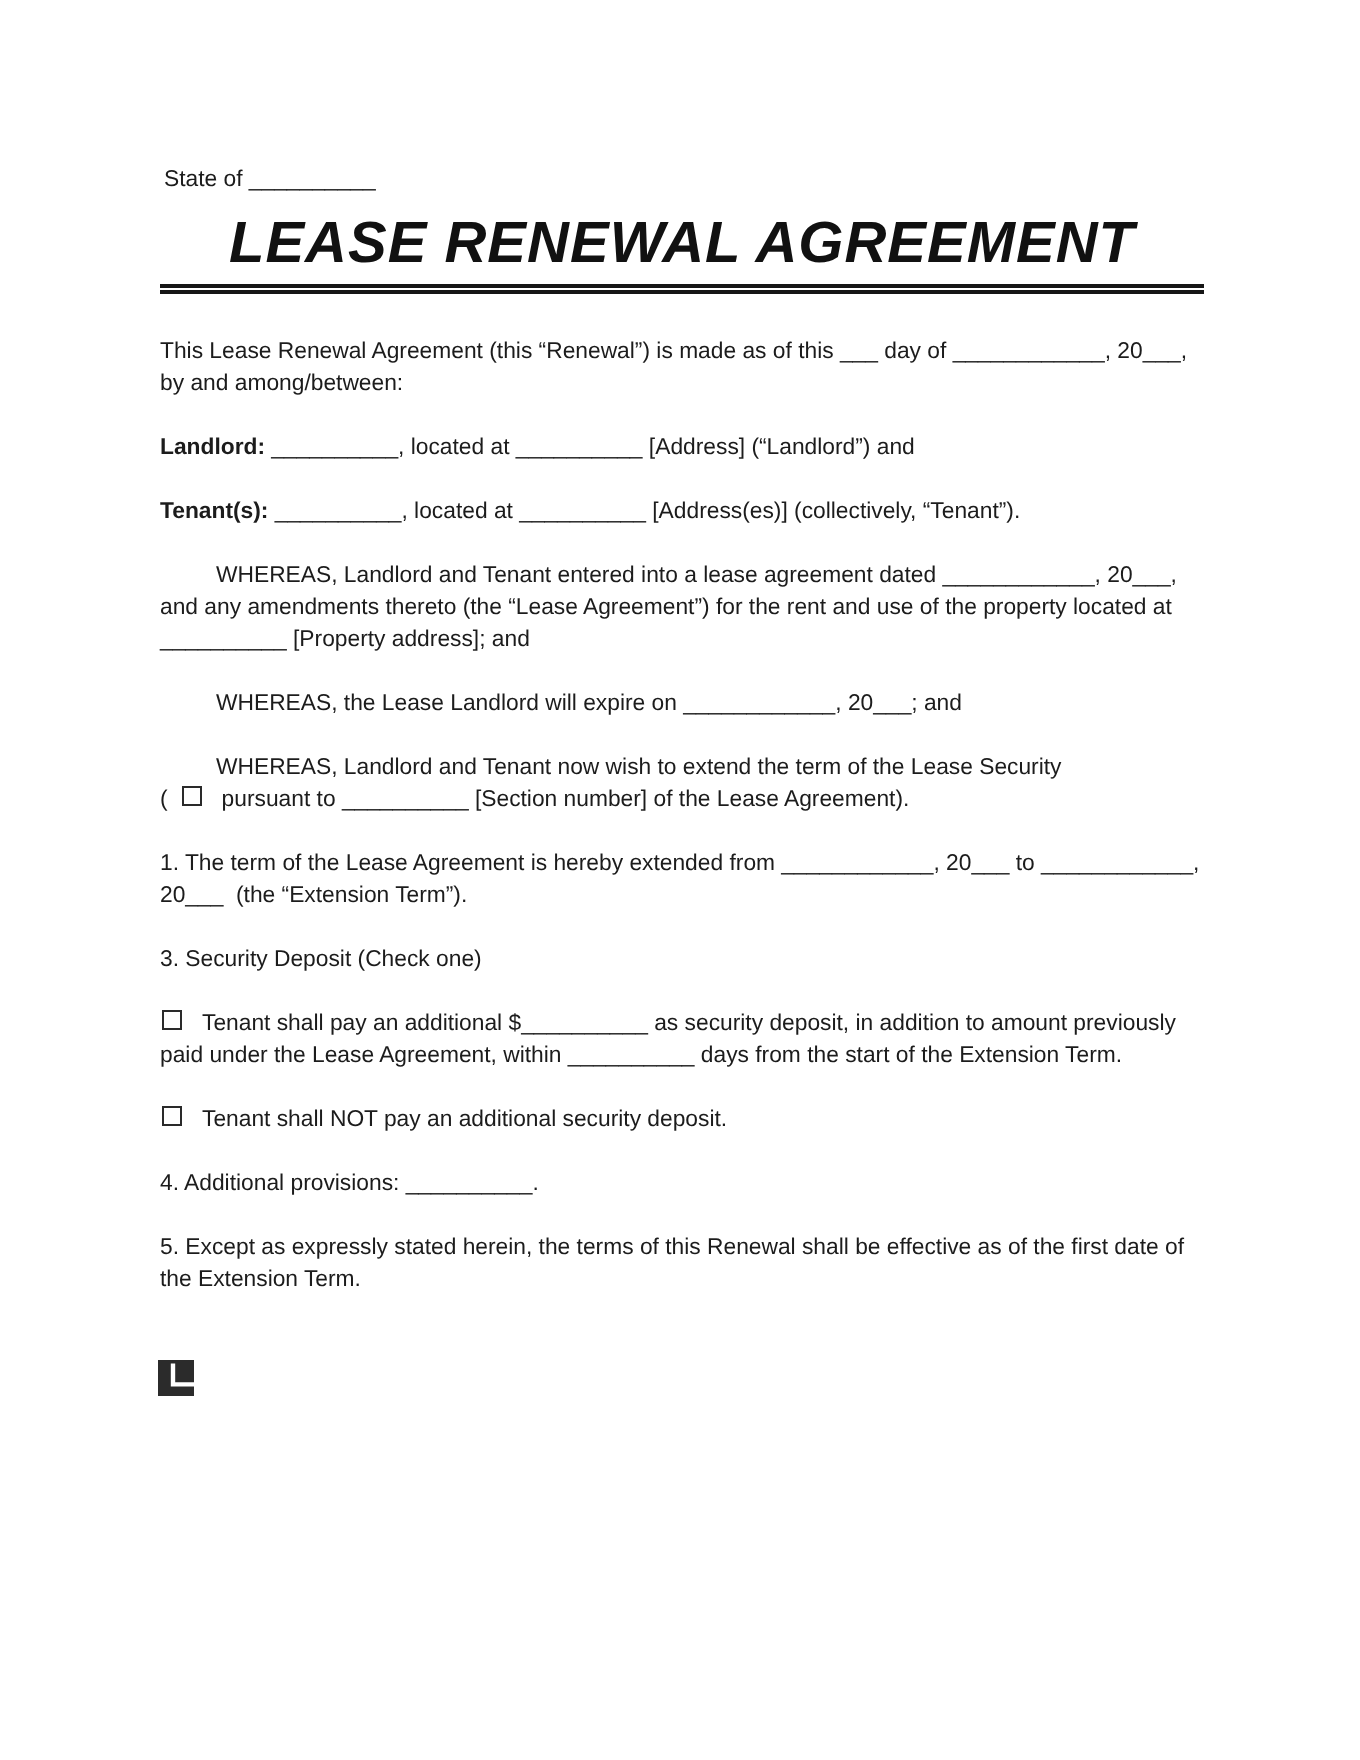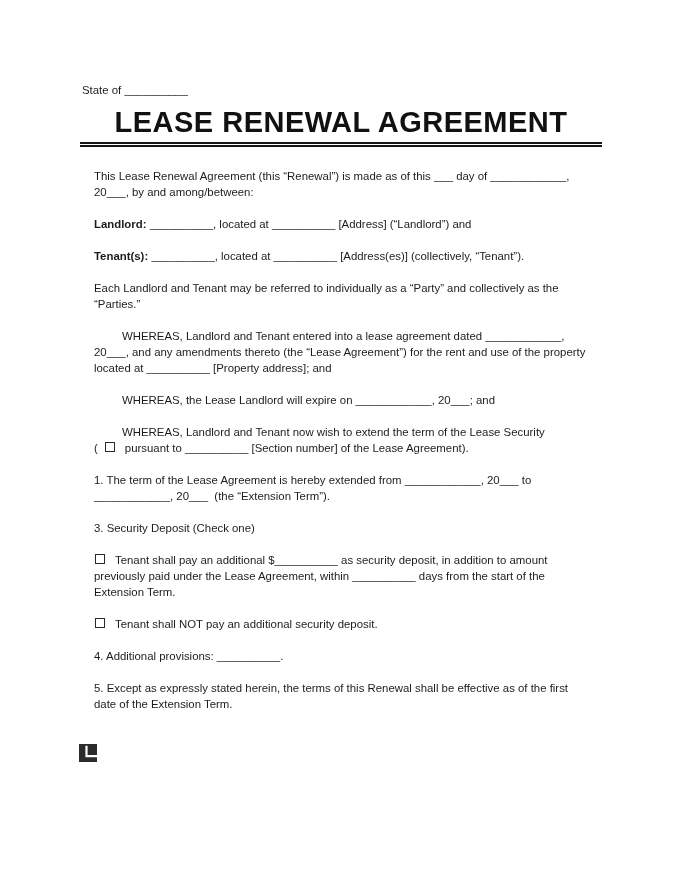--- a/index.html
+++ b/index.html
@@ -5,24 +5,24 @@
   html,body{margin:0;padding:0;background:#ffffff;}
   .page{
     position:relative;width:680px;height:880px;background:#fff;overflow:hidden;
     font-family:"Liberation Sans","DejaVu Sans",sans-serif;
     font-size:11.4px;line-height:16px;color:#1c1c1c;
   }
   .content{padding:82px 78px 0 80px;}
   .state-line{margin:0 0 6px 2px;}
   .doc-title{
     margin:0;font-size:29px;line-height:36px;font-weight:bold;text-align:center;
-    letter-spacing:.5px;color:#111;font-family:"Liberation Sans","DejaVu Sans",sans-serif;
+    letter-spacing:.5px;color:#111;font-family:"Liberation Sans","DejaVu Sans",sans-serif;font-style:italic;
   }
   .title-rule{margin:2px 0 21px;height:1px;border-top:2px solid #161616;border-bottom:2px solid #161616;}
-  p{margin:0 14px 16px;}
+  p{margin:0 0 16px;}
   .ind{text-indent:28px;}
   strong{font-weight:bold;}
   .u{}
   .checkbox{
     display:inline-block;width:8px;height:8px;border:1px solid #2a2a2a;
     background:#fff;margin:0 9px;vertical-align:0;
   }
   .cb-start{margin:0 10px 0 1px;}
   .cb-mid{margin:0 9px 0 11px;}
   .cb-paren{margin:0 10px 0 7px;}
@@ -38,21 +38,20 @@
 
     <h1 class="doc-title">LEASE RENEWAL AGREEMENT</h1>
     <div class="title-rule"></div>
 
     <p>This Lease Renewal Agreement (this “Renewal”) is made as of this ___ day of ____________, 20___, by and among/between:</p>
 
     <p><strong>Landlord:</strong><span> __________, located at __________ [Address] (“Landlord”) and</span></p>
 
     <p><strong>Tenant(s):</strong><span> __________, located at __________ [Address(es)] (collectively, “Tenant”).</span></p>
 
-    <p>Each Landlord and Tenant may be referred to individually as a “Party” and collectively as the “Parties.”</p>
 
     <p class="ind">WHEREAS, Landlord and Tenant entered into a lease agreement dated ____________, 20___, and any amendments thereto (the “Lease Agreement”) for the rent and use of the property located at __________ [Property address]; and</p>
 
     <p class="ind">WHEREAS, the Lease Landlord will expire on ____________, 20___; and</p>
 
     <p><span style="padding-left:28px">WHEREAS, Landlord and Tenant now wish to extend the term of the Lease Security</span><br><span>(</span><span class="checkbox cb-paren"></span><span>pursuant to __________ [Section number] of the Lease Agreement).</span></p>
 
 
     <p>1. The term of the Lease Agreement is hereby extended from ____________, 20___ to ____________, 20___ &nbsp;(the “Extension Term”).</p>
 

